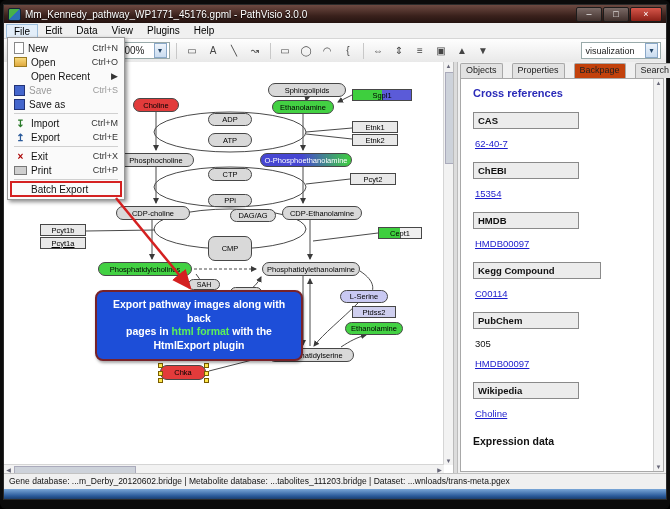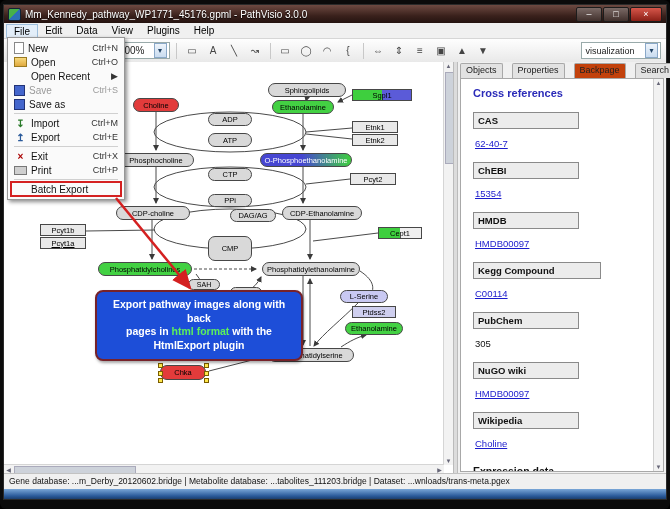--- a/index.html
+++ b/index.html
@@ -252,21 +252,20 @@
               <div class="hdr-box">CAS</div>
               <div class="bp-link">62-40-7</div>
               <div class="hdr-box">ChEBI</div>
               <div class="bp-link">15354</div>
               <div class="hdr-box">HMDB</div>
               <div class="bp-link">HMDB00097</div>
               <div class="hdr-box wide">Kegg Compound</div>
               <div class="bp-link">C00114</div>
               <div class="hdr-box">PubChem</div>
               <div class="bp-text">305</div>
-              <div class="hdr-box">NuGO wiki</div>
               <div class="bp-link">HMDB00097</div>
               <div class="hdr-box">Wikipedia</div>
               <div class="bp-link">Choline</div>
             </div>
           <div class="bp-footer">Expression data</div>
           <div class="panel-scroll">
             <span class="sb-arrow" style="top:1px;">▲</span>
             <span class="sb-arrow" style="bottom:1px;">▼</span>
           </div>
         </div>

